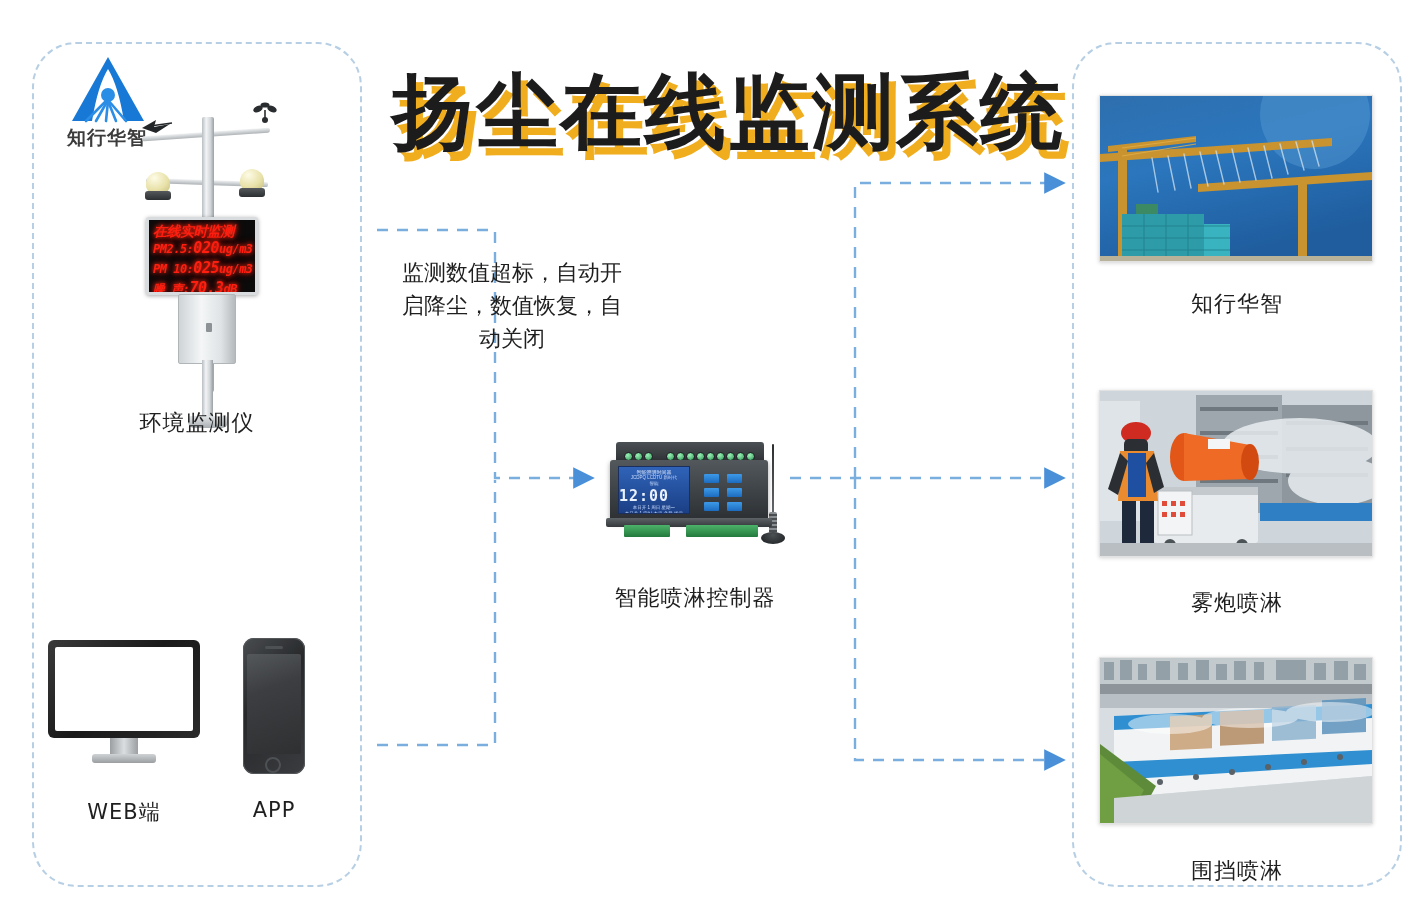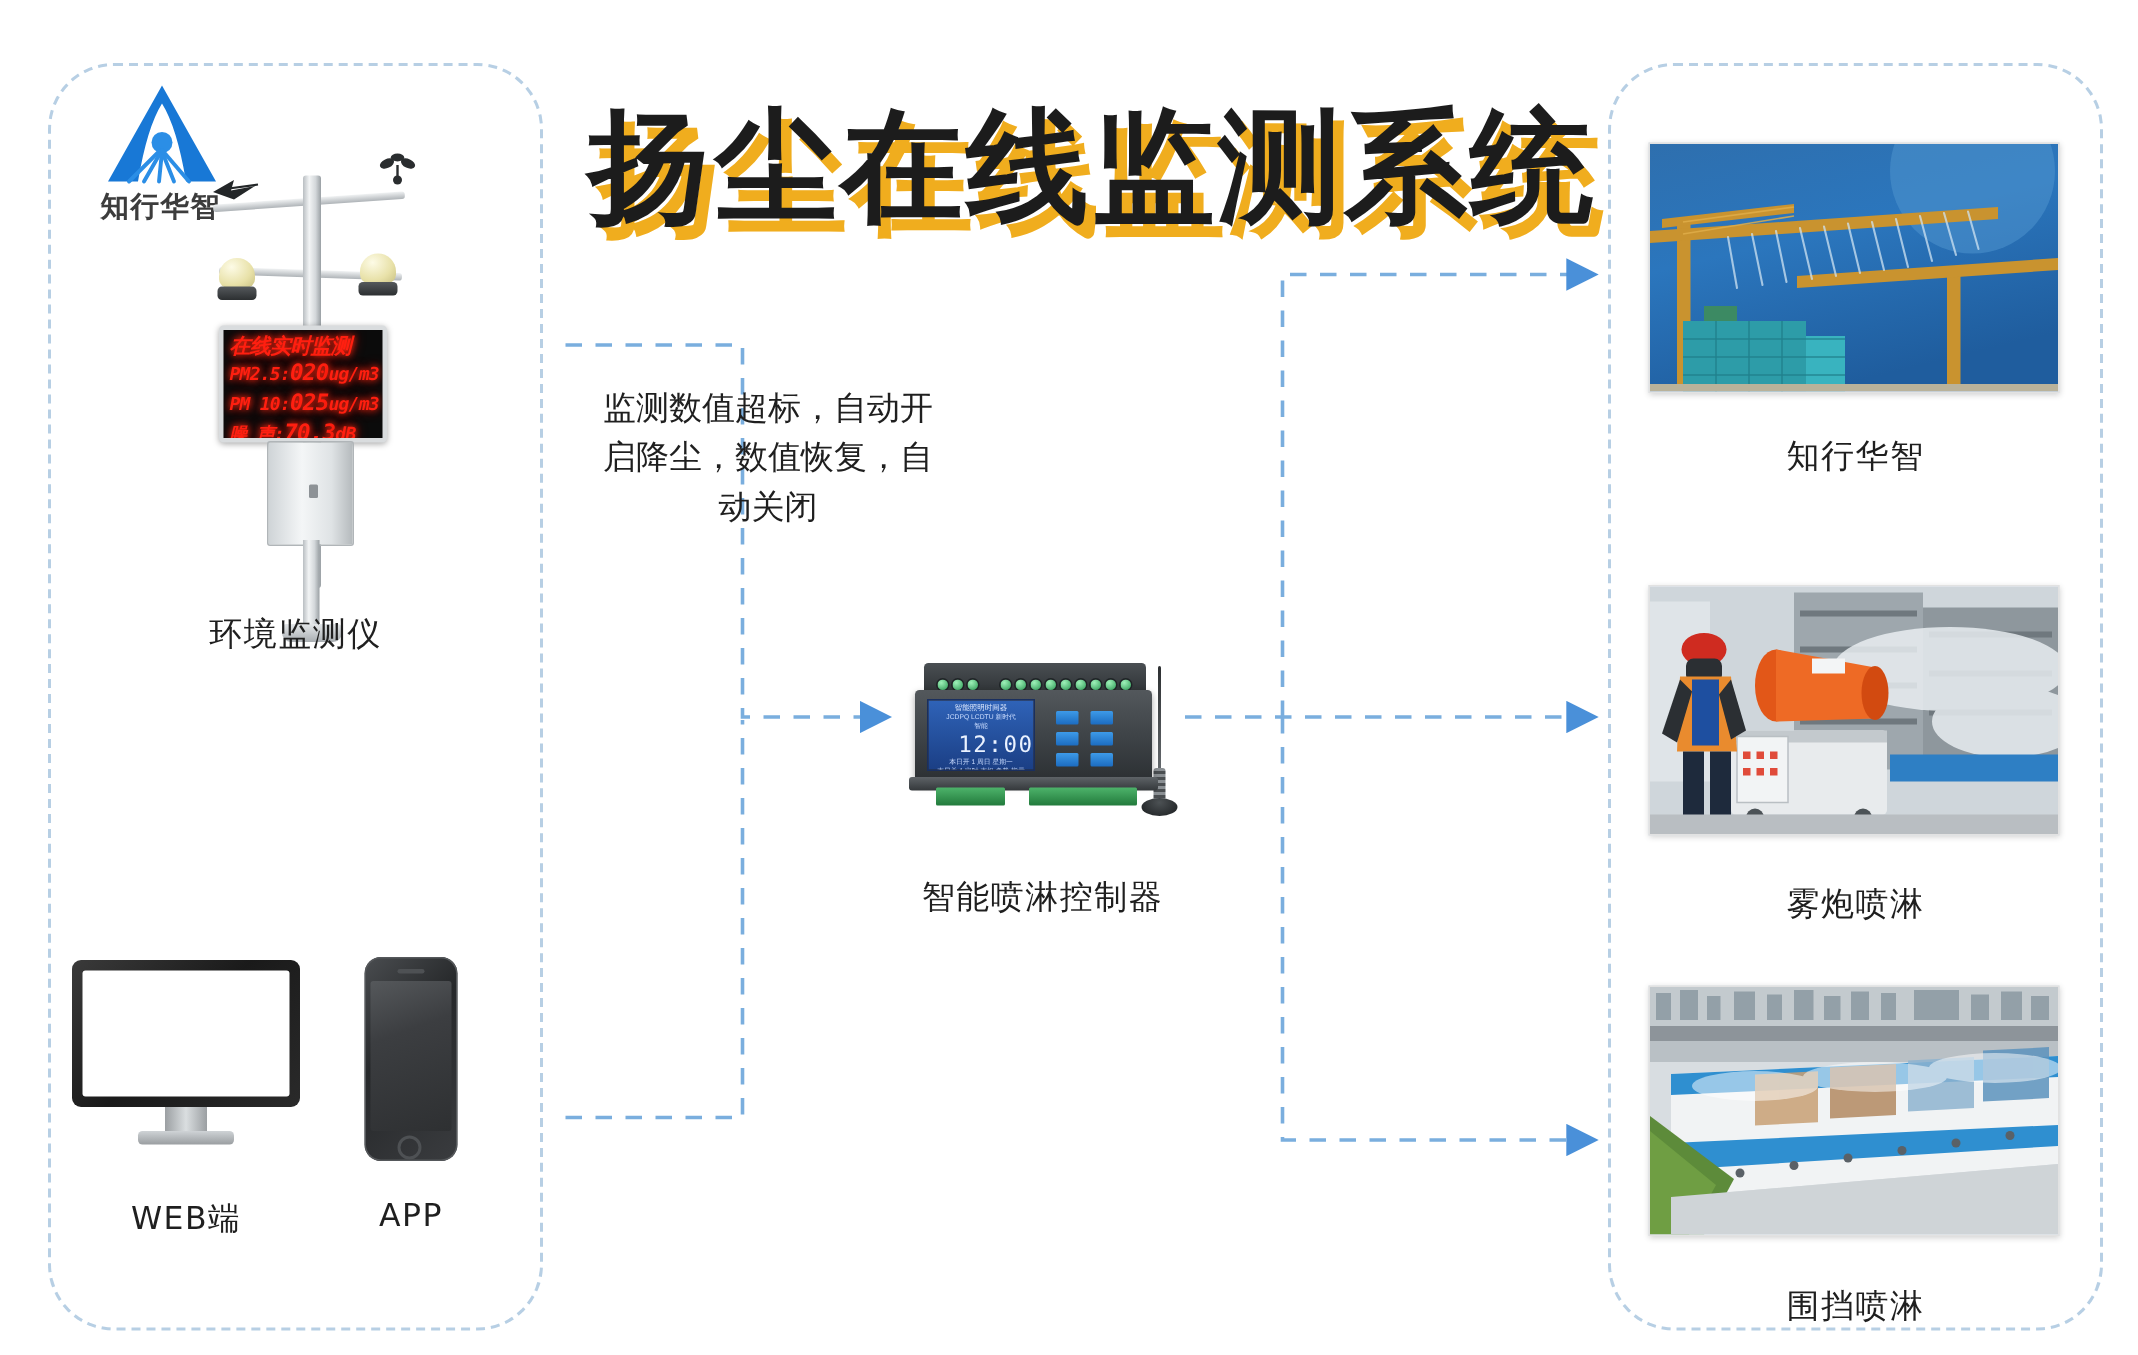--- a/index.html
+++ b/index.html
@@ -216,21 +216,21 @@
     border: 1px solid #1a2f5e;
     box-sizing: border-box;
     overflow: hidden;
     padding-top: 2px;
   }
   .lcd-t {
     color: #dfeaff; font-size: 5px; text-align: center; line-height: 6px;
     font-family: "DejaVu Sans", sans-serif;
   }
   .lcd-clock {
-    color: #eaf2ff; font-size: 15px; font-weight: normal; text-align: right;
+    color: #eaf2ff; font-size: 15px; font-weight: bold; text-align: left;
     line-height: 18px; letter-spacing: 1px;
     font-family: "DejaVu Sans Mono", monospace;
   }
   .lcd-b { color: #c9dcff; font-size: 4.5px; text-align: center; line-height: 6px; }
   .ctl-btn {
     position: absolute; width: 15px; height: 9px;
     background: linear-gradient(to bottom,#3d9ae8,#1c6cc0);
     border-radius: 1px;
   }
   .ctl-led-top {

